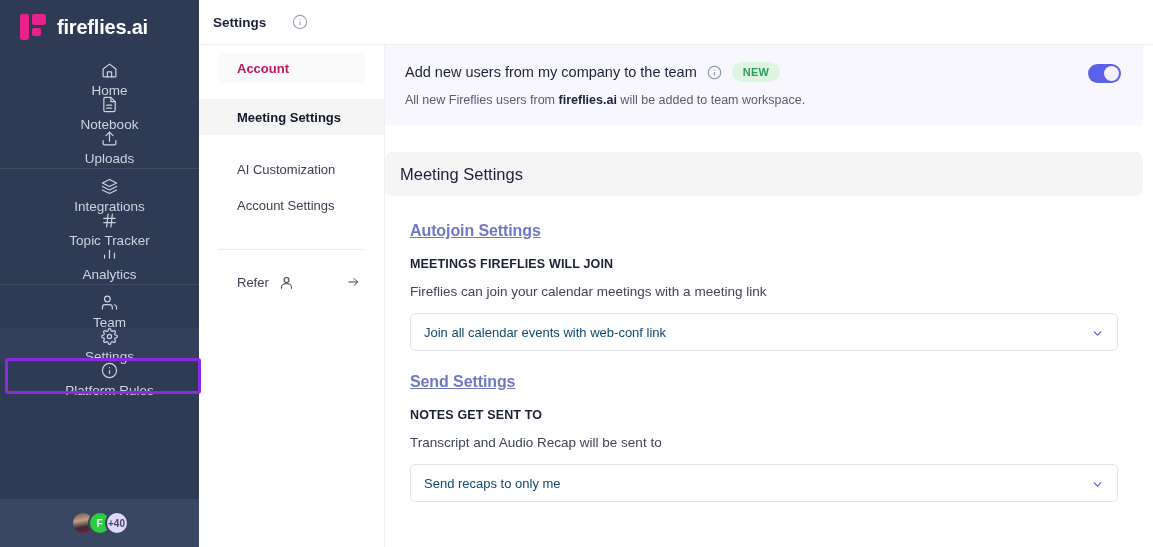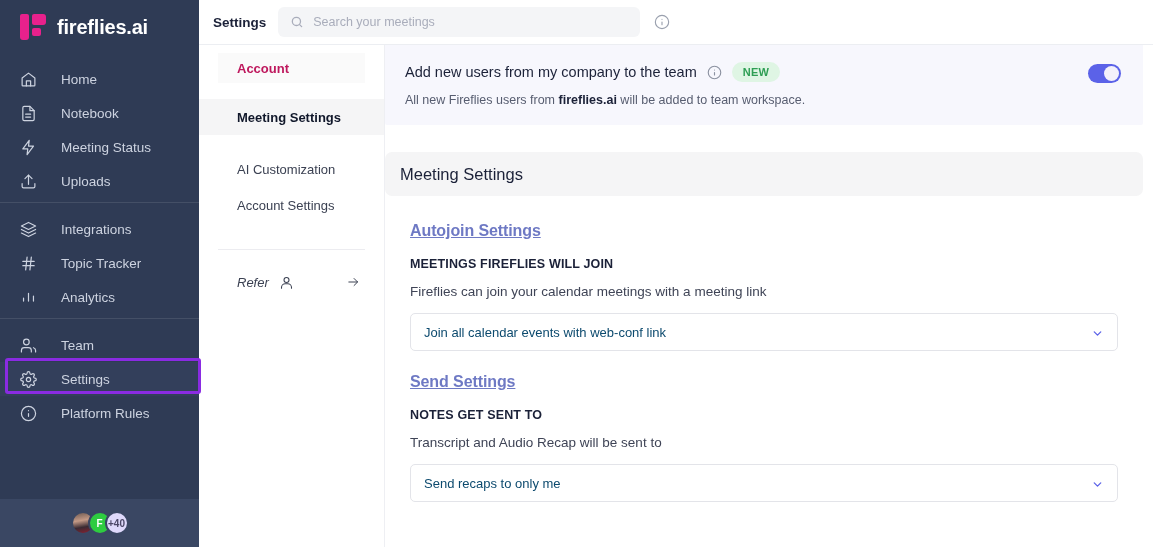--- a/index.html
+++ b/index.html
@@ -47,23 +47,24 @@
   .nav-group { padding-top: 8px; }
   .nav-group.group-2 { padding-top: 9px; }
   .nav-group.group-3 { padding-top: 9px; }
   .nav-divider {
     height: 1px; background: rgba(255,255,255,0.10);
     margin: 4px 0 0 0;
   }
   .nav-item {
     height: 34px;
     display: flex; align-items: center;
-    padding-left: 20px; gap: 24px;
+    padding-left: 20px; gap: 4px;
     color: #cdd3e0; font-size: 13.5px;
     cursor: pointer;
+    flex-direction: column;
   }
   .nav-item .ico {
     width: 17px; height: 17px; flex: 0 0 17px;
     display: flex; align-items: center; justify-content: center;
   }
   .nav-item .ico svg { display: block; }
   .nav-item.highlighted { background: #333f5b; }
 
   .highlight-box {
     position: absolute;
@@ -153,21 +154,21 @@
   .subnav-gap-1 { height: 16px; }
   .subnav-gap-2 { height: 16px; }
   .subnav-sep {
     height: 1px; background: #ececf0; margin: 26px 19px 0 19px;
   }
   .refer-row {
     height: 40px; display: flex; align-items: center;
     padding: 0 22px 0 38px; margin-top: 12px;
     font-size: 13px; color: #3b4152; cursor: pointer;
   }
-  .refer-row .refer-label { margin-right: 10px; font-style: italic; }
+  .refer-row .refer-label { margin-right: 10px; }
   .refer-row .refer-user { width: 15px; height: 15px; }
   .refer-row .refer-arrow { margin-left: auto; width: 17px; height: 14px; }
 
   
   .main {
     flex: 1 1 auto; background: #ffffff;
     padding: 0; overflow: hidden; position: relative;
   }
   .banner {
     margin: 0 10px 0 0;
@@ -274,28 +275,20 @@
               <path d="M14 2H6a2 2 0 0 0-2 2v16a2 2 0 0 0 2 2h12a2 2 0 0 0 2-2V8z"></path>
               <path d="M14 2v6h6"></path>
               <path d="M8 13h7M8 17h7"></path>
             </svg>
         </span>
         <span>Notebook</span>
       </div>
       <div class="nav-item">
         <span class="ico">
           <svg width="17" height="17" viewBox="0 0 24 24" fill="none" stroke="#cdd3e0" stroke-width="1.7" stroke-linecap="round" stroke-linejoin="round">
-              <path d="M13 2L4 14h7l-1 8 9-12h-7z"></path>
-            </svg>
-        </span>
-        <span>Meeting Status</span>
-      </div>
-      <div class="nav-item">
-        <span class="ico">
-          <svg width="17" height="17" viewBox="0 0 24 24" fill="none" stroke="#cdd3e0" stroke-width="1.7" stroke-linecap="round" stroke-linejoin="round">
               <path d="M21 15v4a2 2 0 0 1-2 2H5a2 2 0 0 1-2-2v-4"></path>
               <path d="M17 8l-5-5-5 5"></path>
               <path d="M12 3v13"></path>
             </svg>
         </span>
         <span>Uploads</span>
       </div>
     </div>
 
     <div class="nav-divider"></div>
@@ -372,29 +365,20 @@
       </div>
     </div>
   </aside>
 
   <div class="highlight-box"></div>
 
   <div class="right">
 
     <header class="topbar">
       <span class="topbar-title">Settings</span>
-      <div class="search-box">
-        <span class="s-ico">
-          <svg width="14" height="14" viewBox="0 0 24 24" fill="none" stroke="#a9adbb" stroke-width="2.2" stroke-linecap="round">
-              <circle cx="11" cy="11" r="7"></circle>
-              <path d="M20 20l-3.5-3.5"></path>
-            </svg>
-        </span>
-        <input class="search-input" type="text" placeholder="Search your meetings" style="">
-      </div>
       <span class="info-circle-top">
         <svg width="16" height="16" viewBox="0 0 24 24" fill="none" stroke="#9aa0ae" stroke-width="1.7" stroke-linecap="round">
             <circle cx="12" cy="12" r="10"></circle>
             <path d="M12 16v-4M12 8h.01"></path>
           </svg>
       </span>
     </header>
 
     <div class="body-split">
 

